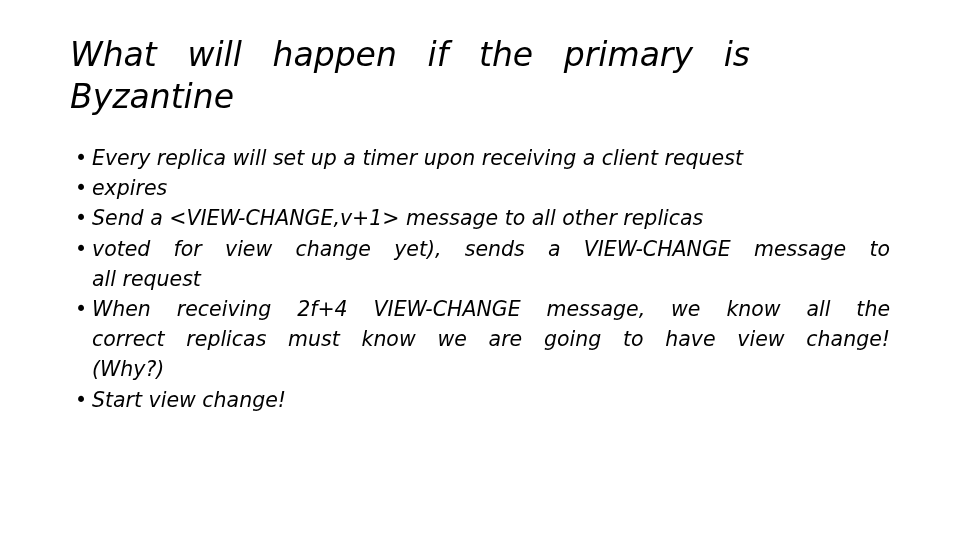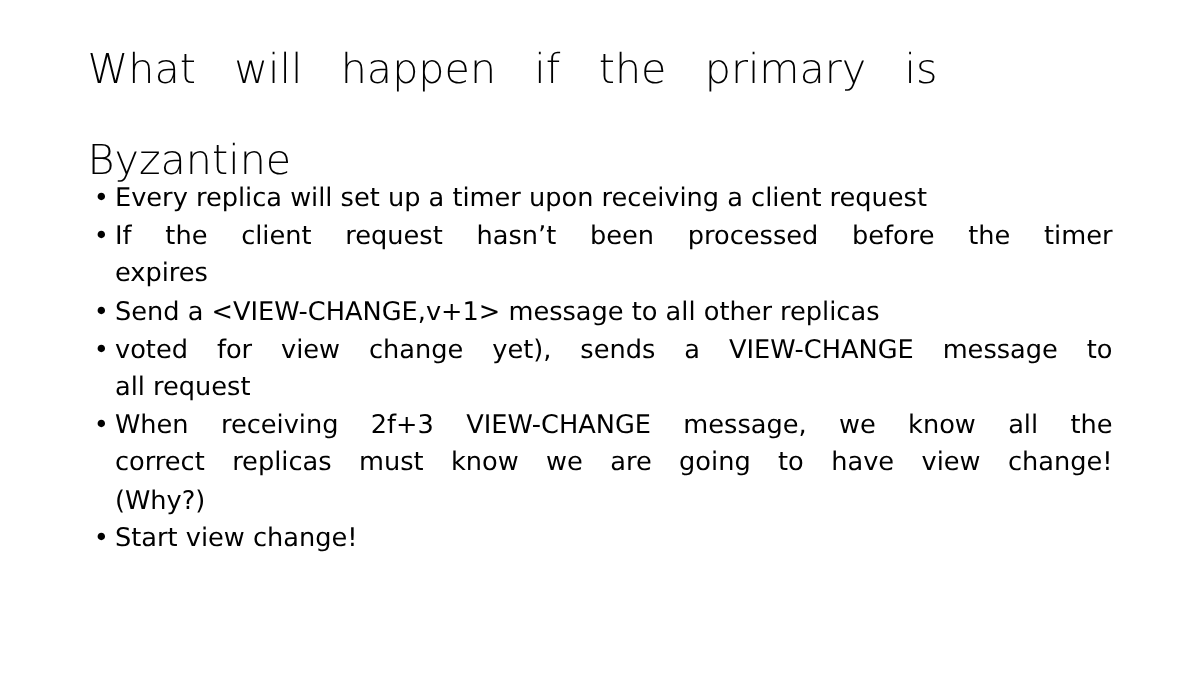--- a/index.html
+++ b/index.html
@@ -12,20 +12,21 @@
     background: #ffffff;
     font-family: "DejaVu Sans", sans-serif;
     color: #000000;
     overflow: hidden;
   }
   .slide {
     position: relative;
     width: 960px;
     height: 540px;
     background: #ffffff;
+    font-style: italic;
   }
 
   
   .slide-title {
     position: absolute;
     left: 70px;
     top: 34px;
     width: 680px;
     font-size: 33px;
     line-height: 42px;
@@ -38,21 +39,20 @@
   .slide-title .ttl-line {
     display: block;
   }
   .slide-title .ttl-line.just {
     text-align: justify;
     text-align-last: justify;
   }
   .slide-title .ttl-line.last {
     text-align: left;
     text-align-last: left;
-    margin-top: 31px;
   }
 
   
   .body-block {
     position: absolute;
     left: 70px;
     top: 143px;
     width: 820px;
     font-size: 20.5px;
     line-height: 30.2px;
@@ -101,21 +101,20 @@
     <div class="bullet-row">
       <span class="bullet-mark">•</span>
       <span class="bullet-text">
         <span class="ln last">Every replica will set up a timer upon receiving a client request</span>
       </span>
     </div>
 
     <div class="bullet-row">
       <span class="bullet-mark">•</span>
       <span class="bullet-text">
-        <span class="ln">If the client request hasn’t been processed before the timer</span>
         <span class="ln last">expires</span>
       </span>
     </div>
 
     <div class="bullet-row">
       <span class="bullet-mark">•</span>
       <span class="bullet-text">
         <span class="ln last">Send a &lt;VIEW-CHANGE,v+1&gt; message to all other replicas</span>
       </span>
     </div>
@@ -124,21 +123,21 @@
       <span class="bullet-mark">•</span>
       <span class="bullet-text">
         <span class="ln">voted for view change yet), sends a VIEW-CHANGE message to</span>
         <span class="ln last">all request</span>
       </span>
     </div>
 
     <div class="bullet-row">
       <span class="bullet-mark">•</span>
       <span class="bullet-text">
-        <span class="ln">When receiving 2f+3 VIEW-CHANGE message, we know all the</span>
+        <span class="ln">When receiving 2f+4 VIEW-CHANGE message, we know all the</span>
         <span class="ln">correct replicas must know we are going to have view change!</span>
         <span class="ln last">(Why?)</span>
       </span>
     </div>
 
     <div class="bullet-row">
       <span class="bullet-mark">•</span>
       <span class="bullet-text">
         <span class="ln last">Start view change!</span>
       </span>

